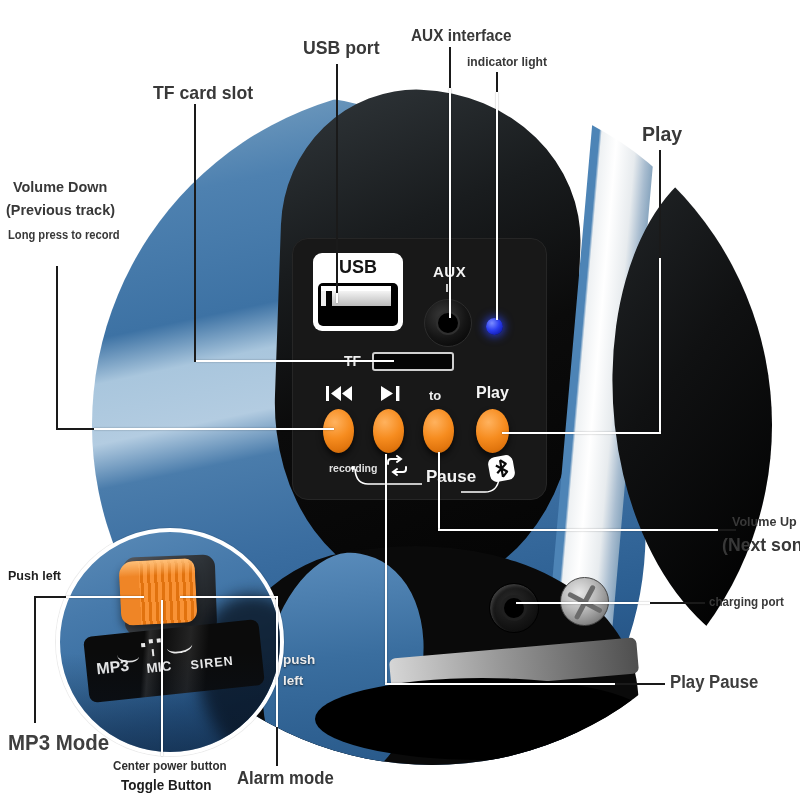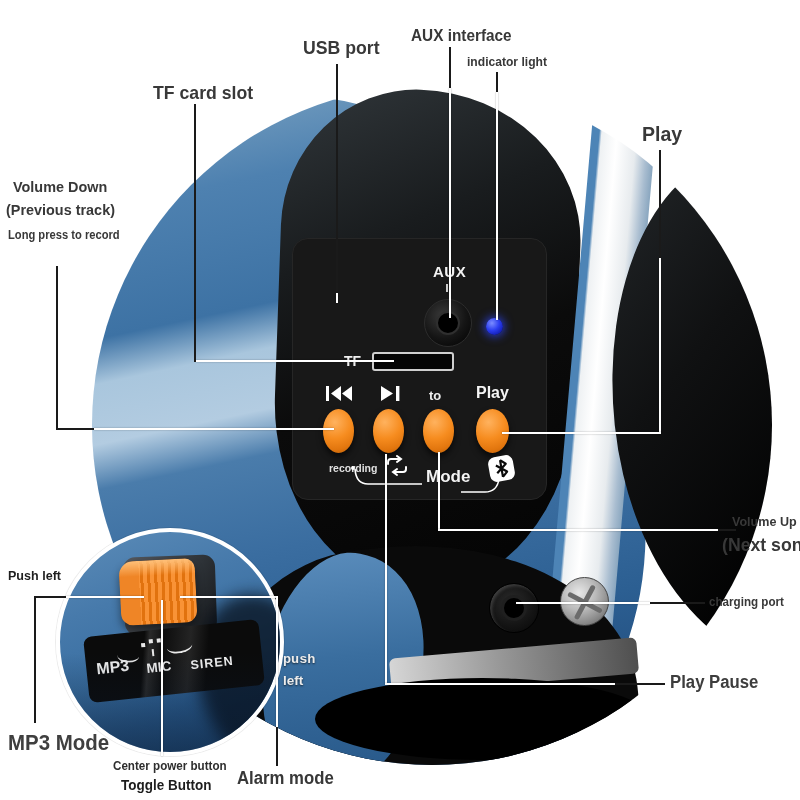--- a/index.html
+++ b/index.html
@@ -115,20 +115,28 @@
 
     <div class="screw">
       <div class="slot" style="transform:rotate(28deg);"></div>
       <div class="slot" style="transform:rotate(-62deg);"></div>
     </div>
     <div class="charge">
       <div class="hole"></div>
     </div>
 
     <div class="panel">
+      <div class="usb-box">
+        <div class="usb-text">USB</div>
+        <div class="usb-open">
+          <div class="bar-top"></div>
+          <div class="slab"></div>
+          <div class="tick"></div>
+        </div>
+      </div>
       <div class="aux-lbl">AUX</div>
       <div class="aux-tick"></div>
       <div class="aux-jack">
         <div class="hole"></div>
       </div>
       <div class="led"></div>
       <div class="tf-lbl">TF</div>
       <div class="tf-slot"></div>
 
       <svg class="picon" style="left:32px;top:146px;" width="28" height="17" viewBox="0 0 28 17">
@@ -150,21 +158,21 @@
 
       <div class="rec-lbl">recording</div>
       <svg class="picon" style="left:91px;top:216px;" width="26" height="22" viewBox="0 0 26 22">
         <g stroke="#fff" stroke-width="2" fill="none" stroke-linecap="round">
           <path d="M4 9 V7 Q4 4 7 4 H16"></path>
             <path d="M13 1 L17 4 L13 7"></path>
           <path d="M22 12 V14 Q22 17 19 17 H10"></path>
             <path d="M13 14 L9 17 L13 20"></path>
         </g>
       </svg>
-      <div class="press-lbl">Mode</div>
+      <div class="press-lbl">Pause</div>
       <div class="bt-tile">
         <svg width="25" height="25" viewBox="0 0 25 25">
           <path d="M12.5 4 V21 M12.5 4 L17.5 8.5 L7.5 16.5 M12.5 21 L17.5 16.5 L7.5 8.5" stroke="#0a0a0a" stroke-width="2.2" fill="none" stroke-linejoin="round"></path>
         </svg>
       </div>
       <svg class="picon" style="left:0;top:0;" width="253" height="260" viewBox="0 0 253 260">
         <g stroke="#fff" stroke-width="1.6" fill="none">
           <path d="M62 230 q1 15 13 15 h54"></path>
           <path d="M206 240 q-2 13 -14 13 h-24"></path>
         </g>
@@ -229,20 +237,20 @@
   <div class="cl" style="left:13px;top:178px;font-size:15.5px;">Volume Down</div>
   <div class="cl" style="left:6px;top:201px;font-size:15.5px;">(Previous track)</div>
   <div class="cl" style="left:8px;top:228px;font-size:12px;font-weight:700;">Long press to record</div>
   <div class="cl" style="left:732px;top:514px;font-size:13.5px;font-weight:700;">Volume Up</div>
   <div class="cl" style="left:722px;top:534px;font-size:19px;font-weight:700;">(Next song)</div>
   <div class="cl" style="left:709px;top:595px;font-size:12.5px;font-weight:700;">charging port</div>
   <div class="cl" style="left:670px;top:672px;font-size:18px;color:#3d3d3d;">Play Pause</div>
   <div class="cl" style="left:8px;top:568px;font-size:13.5px;color:#1f1f1f;">Push left</div>
   <div class="cl" style="left:8px;top:730px;font-size:22px;font-weight:700;color:#3f3f3f;">MP3 Mode</div>
   <div class="pr-lbl" style="left:283px;top:649px;">
-    <span style="display:block;font-family:Liberation Mono, monospace;">push</span>
+    <span style="display:block;">push</span>
     <span style="display:block;">left</span>
   </div>
   <div class="cl" style="left:237px;top:768px;font-size:18px;">Alarm mode</div>
   <div class="cl" style="left:113px;top:759px;font-size:12.5px;font-weight:700;color:#2e2e2e;">Center power button</div>
   <div class="cl" style="left:121px;top:777px;font-size:14.5px;font-weight:700;color:#1d1d1d;">Toggle Button</div>
 
 </div>
 
 </body></html>

